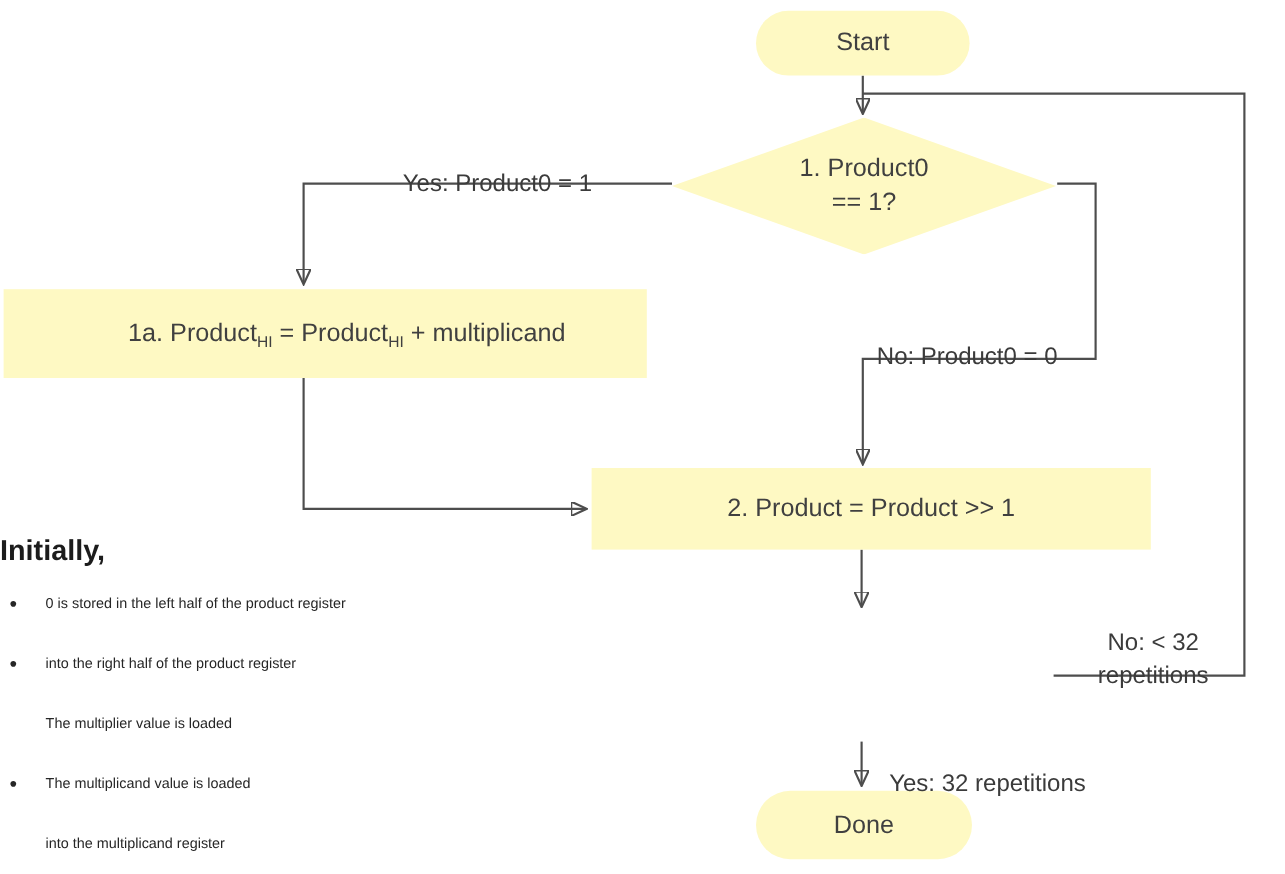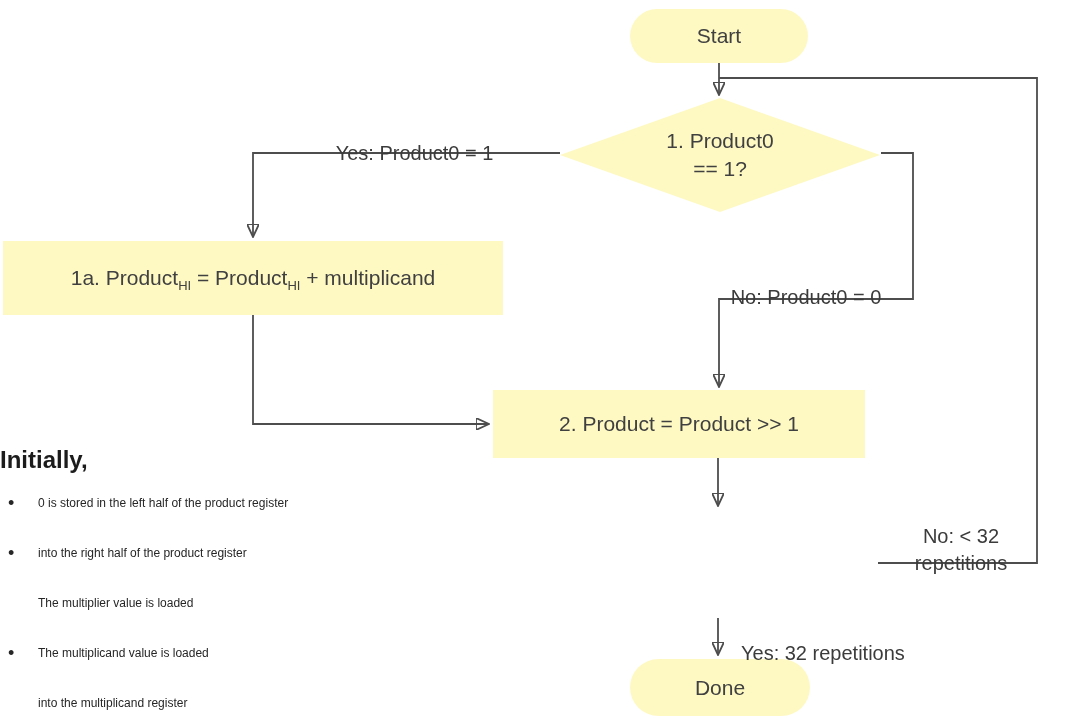--- a/index.html
+++ b/index.html
@@ -53,27 +53,27 @@
 
   <div class="shape pill" style="left:630px; top:9px; width:178px; height:54px;">
     <span>Start</span>
   </div>
 
   <div class="shape diamond" style="left:560px; top:98px; width:320px; height:114px;">
     <span>1. Product0</span>
     <span>== 1?</span>
   </div>
 
-  <div class="shape" style="left:3px; top:241px; width:500px; height:74px;">
+  <div class="shape" style="left:3px; top:241px; width:500px; height:74px;padding-left:36px;">
     <span>
       <span>1a. Product</span><sub class="reg">HI</sub><span> = Product</span><sub class="reg">HI</sub><span> + multiplicand</span>
     </span>
   </div>
 
-  <div class="shape" style="left:493px; top:390px; width:372px; height:68px;text-align:center;">
+  <div class="shape" style="left:493px; top:390px; width:466px; height:68px;text-align:center;">
     <span>2. Product = Product &gt;&gt; 1</span>
   </div>
 
 
   <div class="shape pill" style="left:630px; top:659px; width:180px; height:57px;">
     <span>Done</span>
   </div>
 
   <div class="lbl center" style="left:322px; top:120px; width:185px;">Yes: Product0 = 1</div>
 

